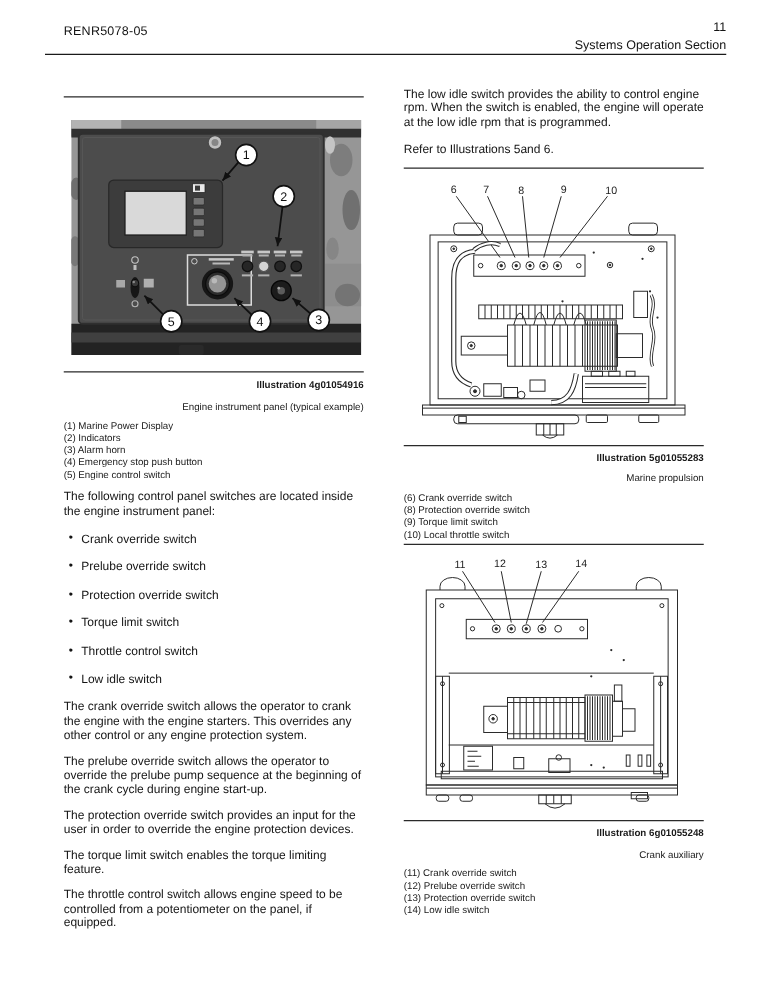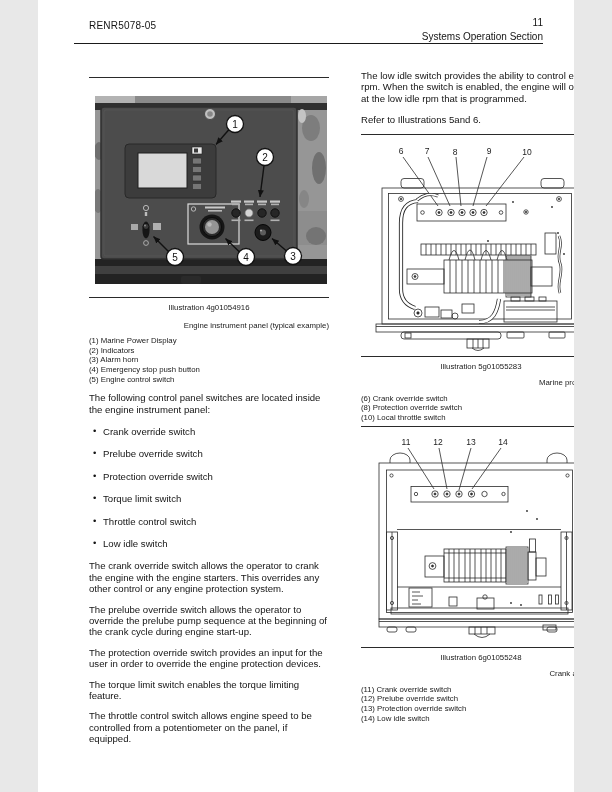--- a/index.html
+++ b/index.html
@@ -1,31 +1,31 @@
 <!DOCTYPE html>
 <html><head>
 <meta charset="utf-8">
 <style>
   * { margin:0; padding:0; box-sizing:border-box; }
   html,body { background:#e8e8e8; }
   body { font-family:"Liberation Sans", sans-serif; color:#141414; }
-  .page { position:relative; width:536px; height:792px; background:#ffffff; overflow:hidden; margin:0 auto; }
+  .page { position:relative; width:612px; height:792px; background:#ffffff; overflow:hidden; margin:0 auto; }
 
   
   .hdr-doc { position:absolute; left:51px; top:20px; font-size:10px; letter-spacing:0.2px; }
   .hdr-right { position:absolute; right:31px; top:16px; text-align:right; font-size:10px; line-height:13.5px; }
   .hdr-rule { position:absolute; left:36px; right:31px; top:43px; border-top:1.1px solid #1a1a1a; }
 
   
   .col { position:absolute; width:240px; }
   .col-left { left:51px; top:77px; }
   .col-right { left:323px; top:0; }
 
   .fig-rule { border-top:1px solid #2a2a2a; height:0; }
-  .fig-label-row { display:flex; justify-content:center; font-size:7.8px; line-height:9.6px; color:#1a1a1a; }
+  .fig-label-row { display:flex; justify-content:flex-end; font-size:7.8px; line-height:9.6px; color:#1a1a1a;font-weight:bold; }
   .fig-caption { font-size:7.8px; line-height:9.6px; color:#1a1a1a;text-align:right; }
   .fig-legend { font-size:7.8px; line-height:9.6px; color:#1a1a1a; }
   .para { font-size:9.6px; line-height:11.4px; }
   .bullet { position:relative; padding-left:14px; font-size:9.6px; line-height:11.4px; margin-top:11px; }
   .bullet::before { content:"\2022"; position:absolute; left:4px; top:-1px; }
 
   .m-t3{margin-top:3px}.m-t5{margin-top:5px}.m-t6{margin-top:6px}.m-t7{margin-top:7px}
   .m-t8{margin-top:8px}.m-t9{margin-top:9px}.m-t10{margin-top:10px}.m-t11{margin-top:11px}
   .m-t13{margin-top:13px}.m-t70{margin-top:70px}
 
@@ -296,20 +296,21 @@
 
     <div class="fig-rule m-t3"></div>
     <div class="fig-label-row m-t5">
       <span>Illustration 5</span>
       <span>g01055283</span>
     </div>
     <div class="fig-caption m-t7">Marine propulsion</div>
     <div class="fig-legend m-t6">
       <div>(6) Crank override switch</div>
       <div>(8) Protection override switch</div>
+      <div>(9) Torque limit switch</div>
       <div>(10) Local throttle switch</div>
     </div>
 
     <div class="fig-rule m-t3"></div>
 
     <svg class="m-t5" width="240" height="212" viewBox="0 0 240 212">
       <g stroke="#2b2b2b" stroke-width="0.8" fill="none">
         <line x1="47" y1="16" x2="73" y2="57"></line>
         <line x1="78" y1="16" x2="86" y2="57"></line>
         <line x1="110" y1="16" x2="98" y2="58"></line>

